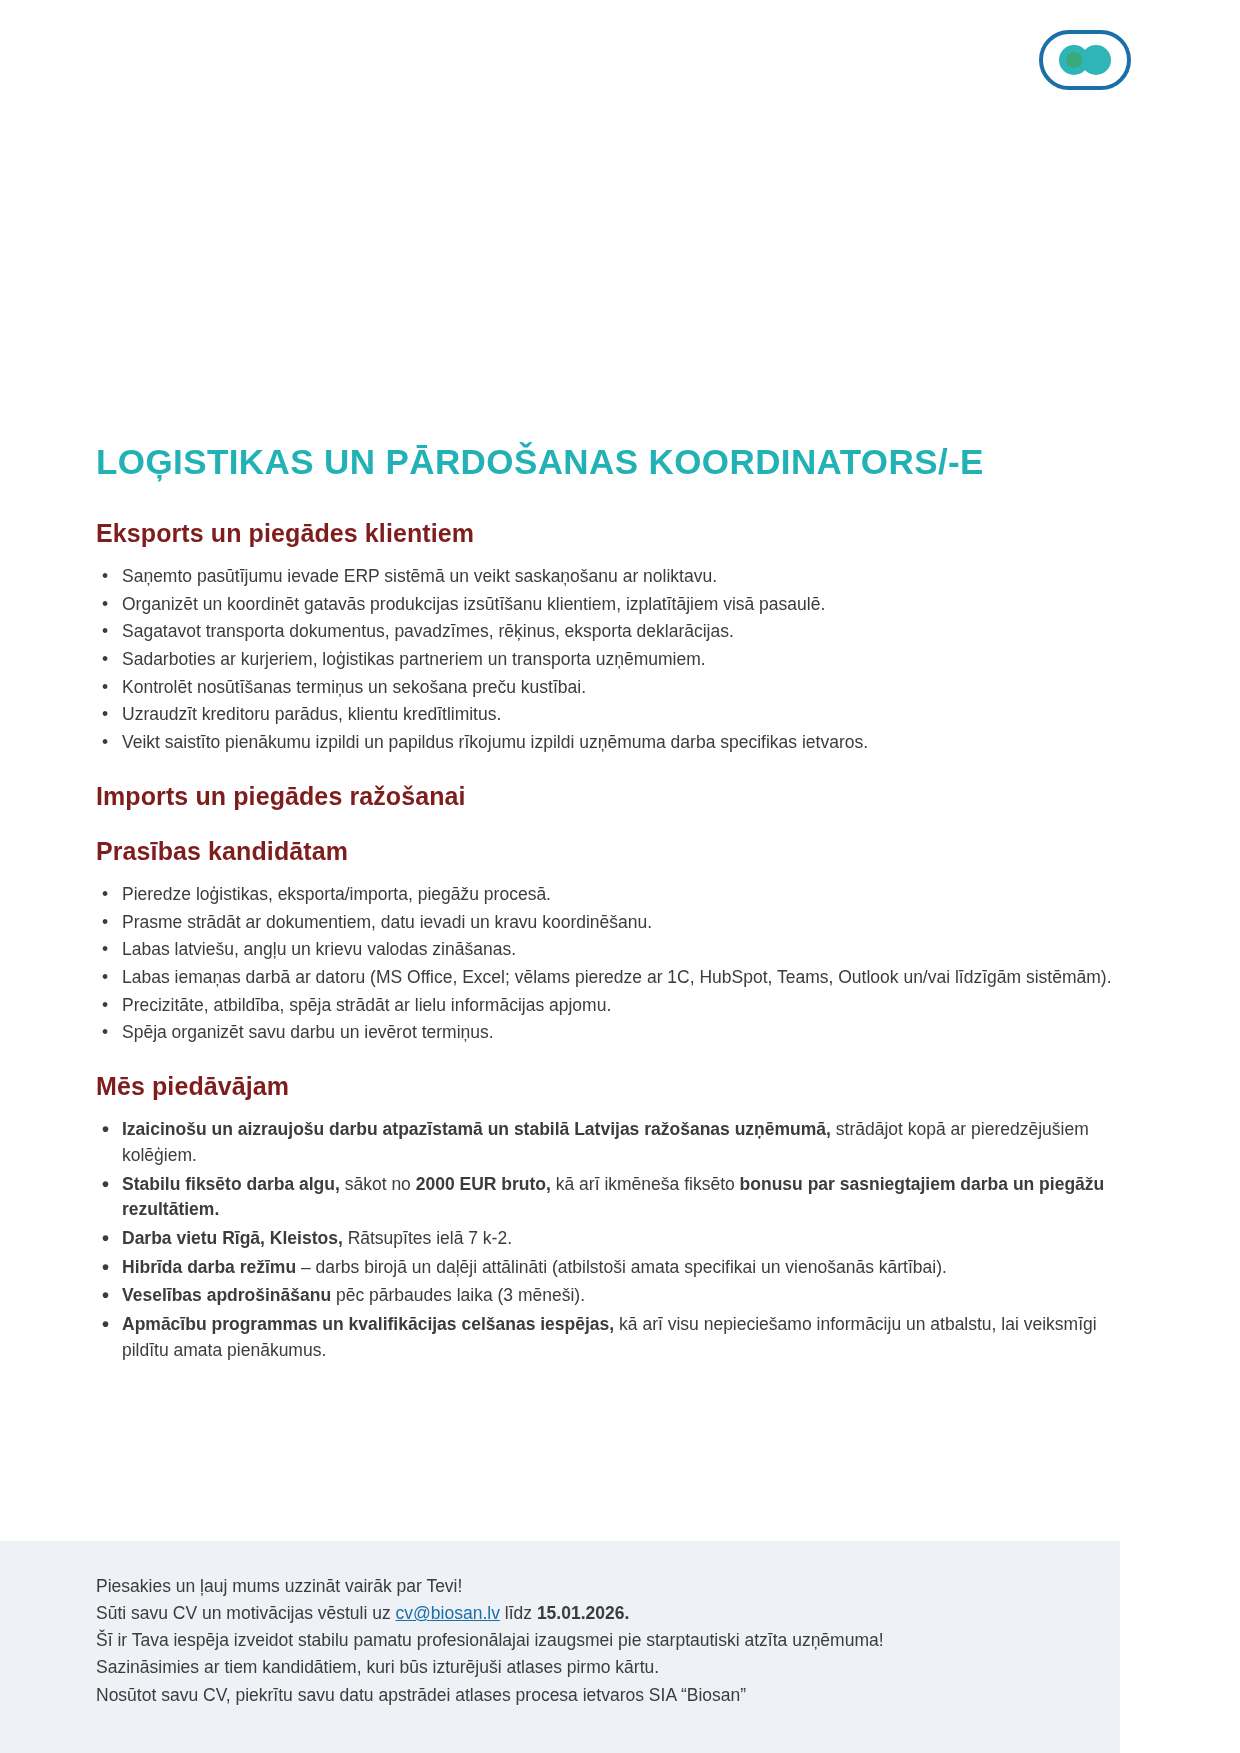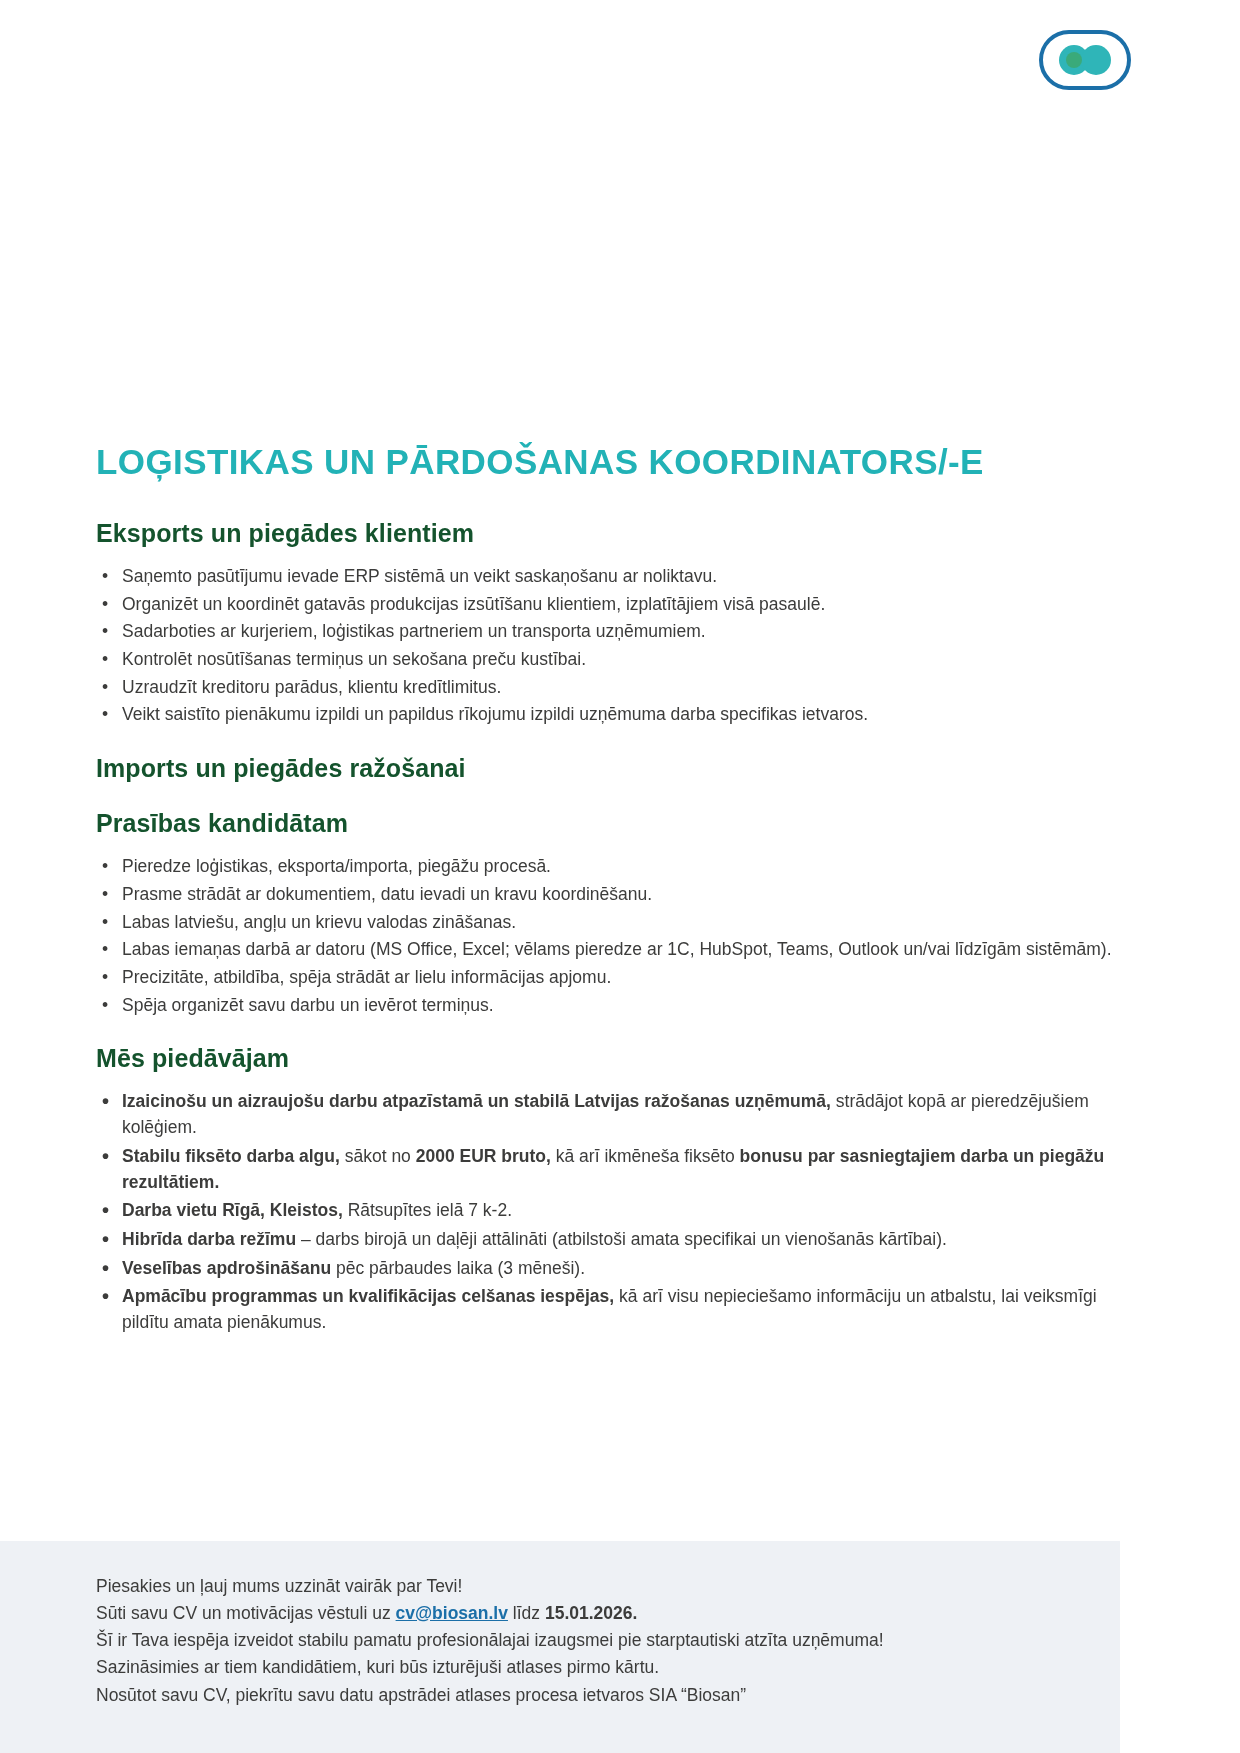--- a/index.html
+++ b/index.html
@@ -52,21 +52,21 @@
     color: #22b2b6;
     font-size: 35px;
     line-height: 1.28;
     font-weight: bold;
     margin: 0 0 34px 0;
     letter-spacing: 0.4px;
     text-transform: uppercase;
   }
 
   h2.section-title {
-    color: #14532d;
+    color: #7f1d1d;
     font-size: 25px;
     font-weight: bold;
     margin: 0 0 16px 0;
     letter-spacing: 0.1px;
   }
   .section {
     margin-bottom: 26px;
   }
   .section.last {
     margin-bottom: 5px;
@@ -119,21 +119,21 @@
     top: 32px;
     width: 1040px;
   }
   .footer-line {
     font-size: 17.5px;
     line-height: 1.55;
     color: #3c3c3b;
   }
   .footer-link {
     color: #1b6fa8;
-    font-weight: bold;
+    font-weight: normal;
     text-decoration: underline;
   }
   .footer-date {
     font-weight: bold;
   }
 </style>
 </head>
 <body>
 
 <div class="logo-area">
@@ -147,20 +147,21 @@
 
 <div class="content">
 
   <h1 class="job-title">LOĢISTIKAS UN PĀRDOŠANAS KOORDINATORS/-E</h1>
 
   <div class="section">
     <h2 class="section-title">Eksports un piegādes klientiem</h2>
     <ul class="bullets">
       <li>Saņemto pasūtījumu ievade ERP sistēmā un veikt saskaņošanu ar noliktavu.</li>
       <li>Organizēt un koordinēt gatavās produkcijas izsūtīšanu klientiem, izplatītājiem visā pasaulē.</li>
+      <li>Sagatavot transporta dokumentus, pavadzīmes, rēķinus, eksporta deklarācijas.</li>
       <li>Sadarboties ar kurjeriem, loģistikas partneriem un transporta uzņēmumiem.</li>
       <li>Kontrolēt nosūtīšanas termiņus un sekošana preču kustībai.</li>
       <li>Uzraudzīt kreditoru parādus, klientu kredītlimitus.</li>
       <li>Veikt saistīto pienākumu izpildi un papildus rīkojumu izpildi uzņēmuma darba specifikas ietvaros.</li>
     </ul>
   </div>
 
   <div class="section">
     <h2 class="section-title">Imports un piegādes ražošanai</h2>
   </div>

